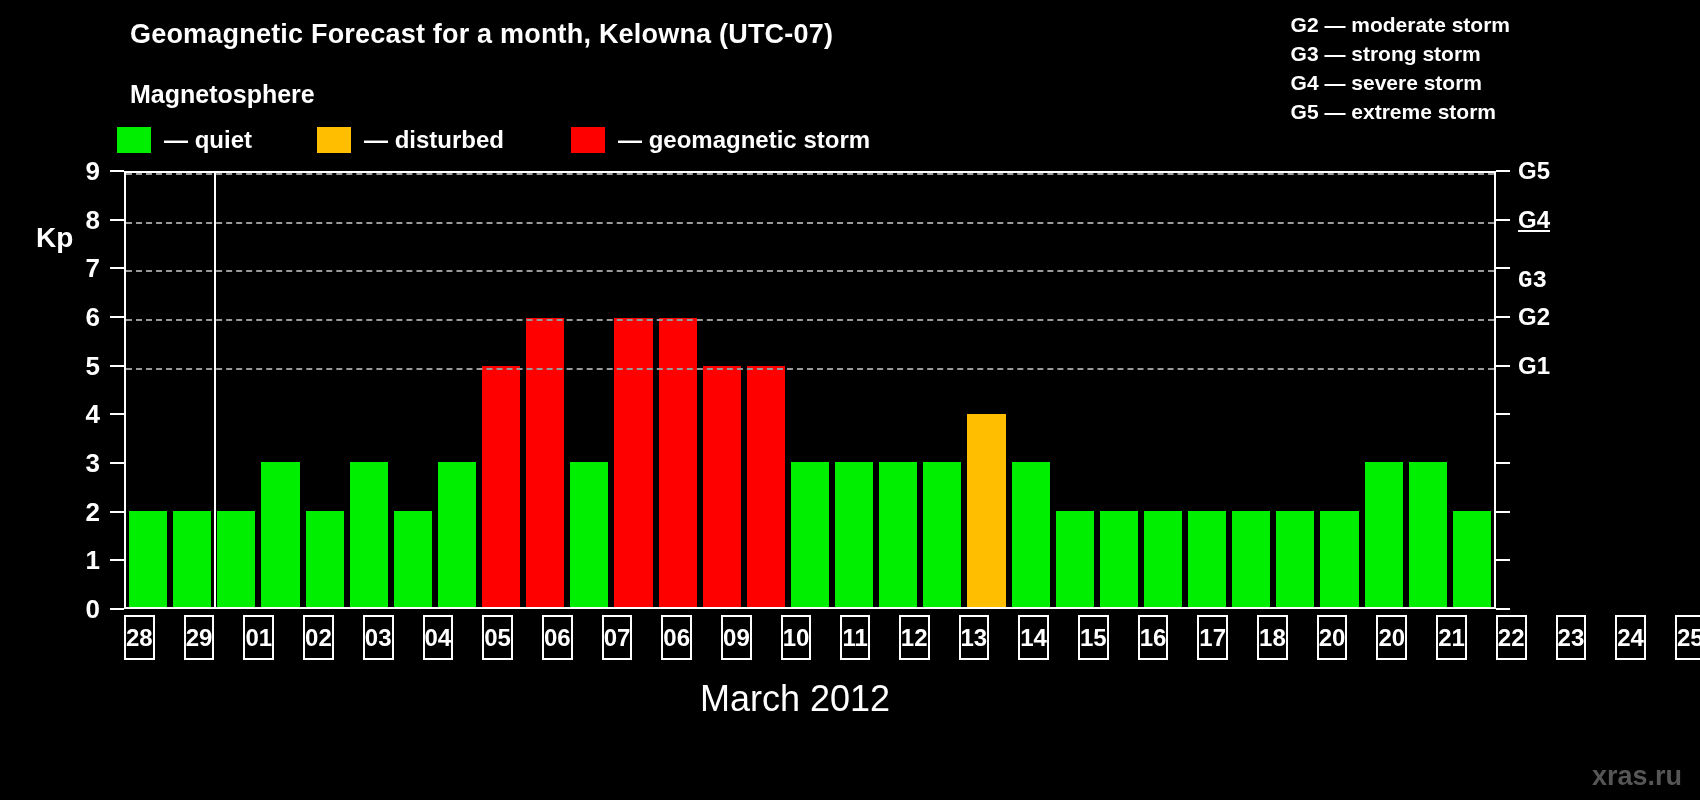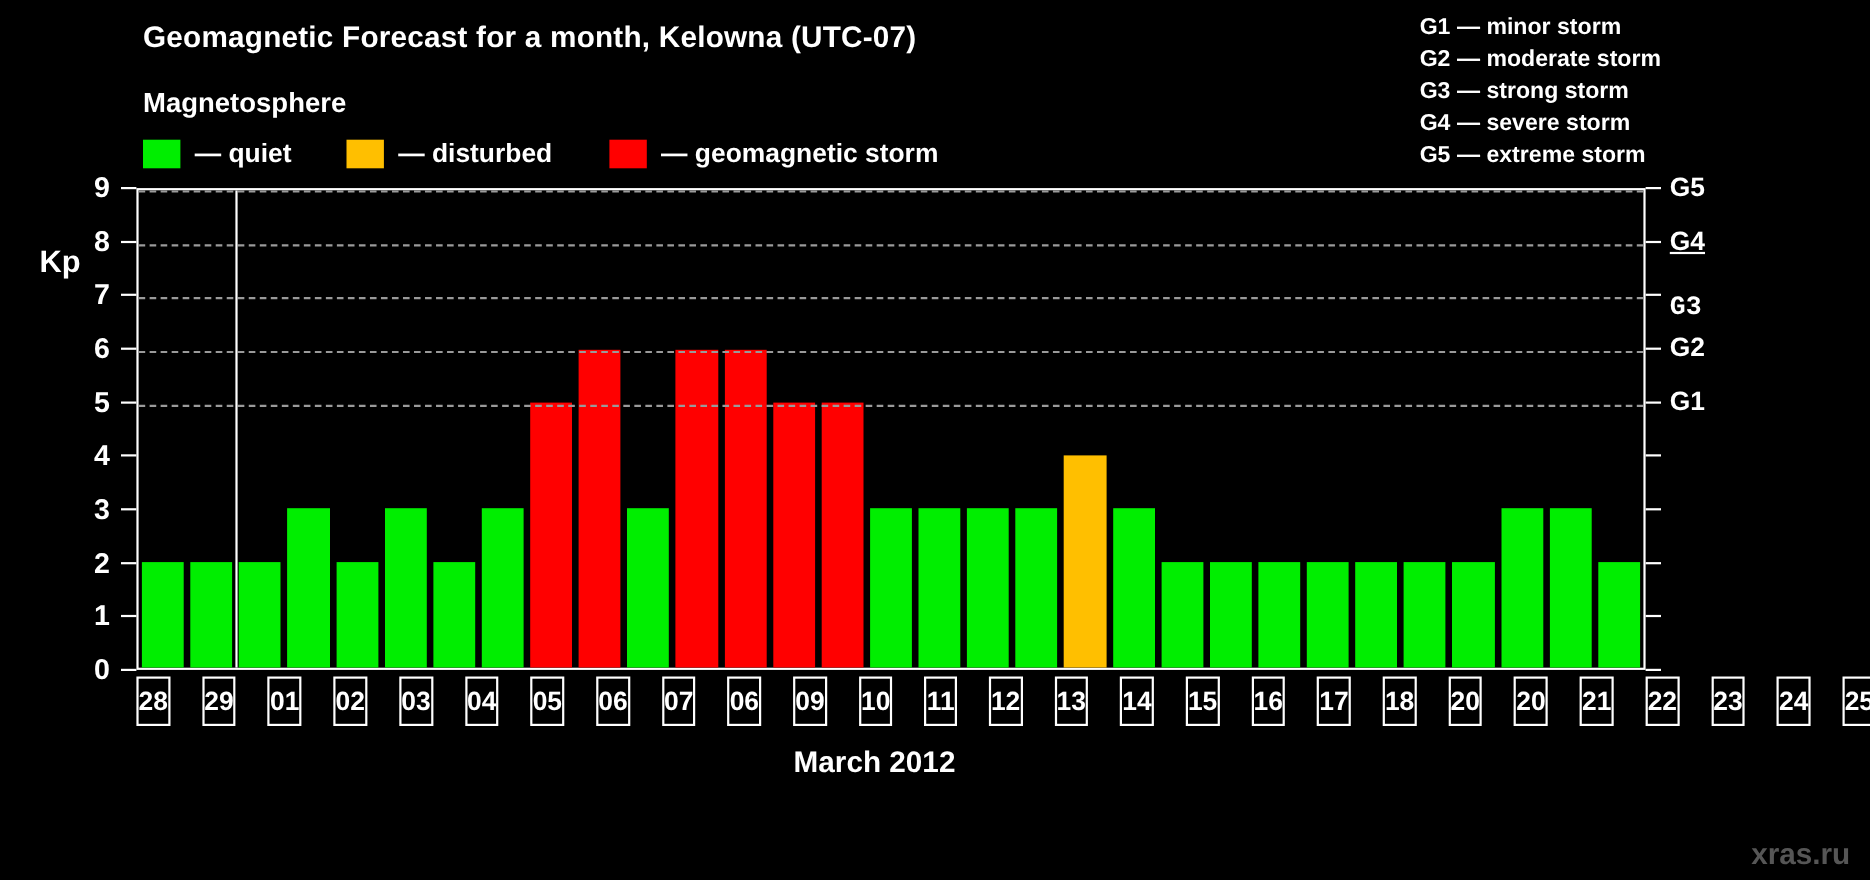--- a/index.html
+++ b/index.html
@@ -15,22 +15,22 @@
     position:absolute;left:130px;top:19px;
     font-size:27px;font-weight:bold;letter-spacing:.2px;
     white-space:nowrap;
   }
   .mag-label{
     position:absolute;left:130px;top:80px;
     font-size:25px;font-weight:bold;
   }
 
   .legend{
-    position:absolute;left:130px;top:126px;
-    display:flex;align-items:center;gap:0px;
+    position:absolute;left:117px;top:126px;
+    display:flex;align-items:center;gap:15px;
     white-space:nowrap;
     justify-content:center;
   }
   .legend-item{display:flex;align-items:center;}
   .legend-item.i0{margin-right:50px;}
   .legend-item.i1{margin-right:52px;}
   .swatch{width:34px;height:26px;display:inline-block;}
   .legend-text{font-size:24px;font-weight:bold;margin-left:13px;}
 
   
@@ -114,21 +114,21 @@
     margin-right:-2px;
     box-sizing:border-box;
     display:flex;align-items:center;justify-content:center;
     font-size:24px;font-weight:bold;
     background:#000;
   }
 
   .month{
     position:absolute;left:0;right:0;top:678px;
     text-align:center;
-    font-size:27px;font-weight:bold;
+    font-size:36px;font-weight:normal;
   }
   .month-inner{display:inline-block;margin-left:-110px;}
 
   .watermark{
     position:absolute;right:18px;bottom:8px;
     font-size:27px;font-weight:bold;color:#565656;
   }
 </style>
 </head>
 <body>
@@ -147,21 +147,20 @@
         <span class="swatch" style="background: rgb(255, 191, 0);"></span>
         <span class="legend-text">— disturbed</span>
       </div>
       <div class="legend-item i2">
         <span class="swatch" style="background: rgb(255, 0, 0);"></span>
         <span class="legend-text">— geomagnetic storm</span>
       </div>
     </div>
 
   <div class="gkey" id="gkey">
-      <div class="gkey-row">G1 — minor storm</div>
       <div class="gkey-row">G2 — moderate storm</div>
       <div class="gkey-row">G3 — strong storm</div>
       <div class="gkey-row">G4 — severe storm</div>
       <div class="gkey-row">G5 — extreme storm</div>
     </div>
 
   <div class="yaxis" id="yaxis">
       <div class="ytick-label" style="top: 438px;">0</div>
       <div class="ytick-mark" style="top: 438px;"></div>
       <div class="ytick-label" style="top: 389.333px;">1</div>

